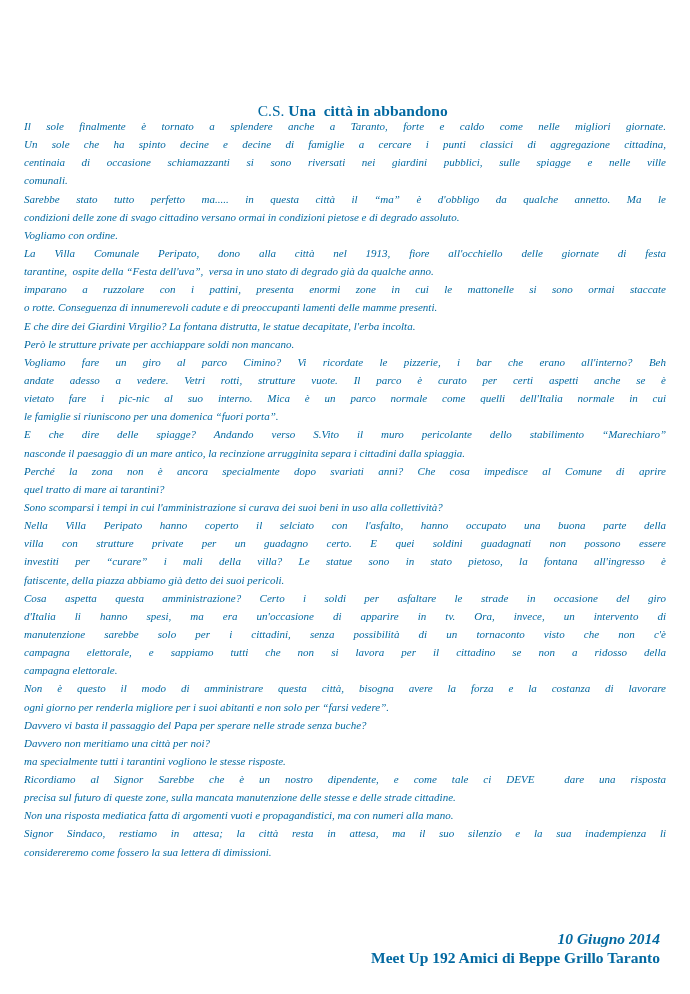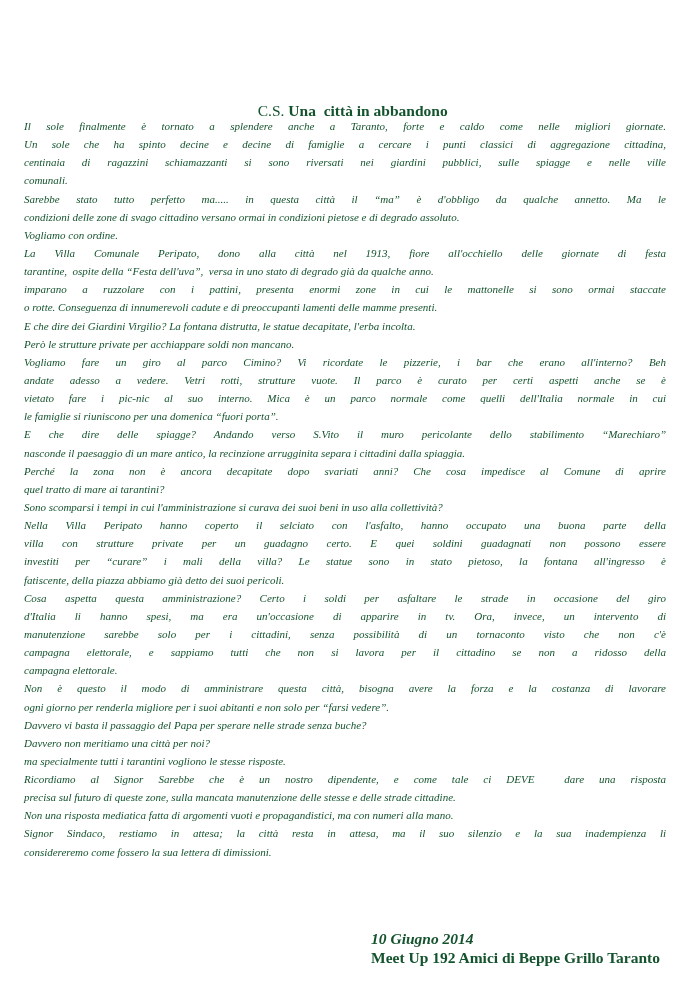--- a/index.html
+++ b/index.html
@@ -1,21 +1,21 @@
 <!DOCTYPE html>
 <html lang="it"><head>
 <meta charset="utf-8">
 <style>
   html, body { margin: 0; padding: 0; background: #ffffff; }
   .page {
     position: relative;
     width: 690px;
     height: 994px;
     background: #ffffff;
-    color: #14532d;
+    color: #0369a1;
     font-family: "Liberation Serif", "DejaVu Serif", serif;
     overflow: hidden;
     box-sizing: border-box;
   }
   .title {
     position: absolute;
     top: 82px;
     left: 0;
     width: 100%;
     text-align: center;
@@ -32,55 +32,56 @@
     font-size: 11px;
     line-height: 18.14px;
     font-style: italic;
   }
   .line { white-space: pre-wrap; }
   .line.just { text-align: justify; text-align-last: justify; }
   .signature {
     position: absolute;
     top: 929px;
     right: 30px;
+    text-align: right;
     font-weight: bold;
     font-size: 15.5px;
     line-height: 19px;
   }
   .signature .sig-date { font-style: italic; }
 </style>
 </head>
 <body>
 
 <div class="page">
   <div class="title">
     <span class="title-prefix">C.S. </span><span class="title-main">Una  città in abbandono</span>
   </div>
 
   <div class="body">
       <div class="line just">Il sole finalmente è tornato a splendere anche a Taranto, forte e caldo come nelle migliori giornate.</div>
       <div class="line just">Un sole che ha spinto decine e decine di famiglie a cercare i punti classici di aggregazione cittadina,</div>
-      <div class="line just">centinaia di ragazzini schiamazzanti si sono riversati nei giardini pubblici, sulle spiagge e nelle ville</div>
+      <div class="line just">centinaia di occasione schiamazzanti si sono riversati nei giardini pubblici, sulle spiagge e nelle ville</div>
       <div class="line">comunali.</div>
       <div class="line just">Sarebbe stato tutto perfetto ma..... in questa città il “ma” è d'obbligo da qualche annetto. Ma le</div>
       <div class="line">condizioni delle zone di svago cittadino versano ormai in condizioni pietose e di degrado assoluto.</div>
       <div class="line">Vogliamo con ordine.</div>
       <div class="line just">La Villa Comunale Peripato, dono alla città nel 1913, fiore all'occhiello delle giornate di festa</div>
       <div class="line">tarantine,  ospite della “Festa dell'uva”,  versa in uno stato di degrado già da qualche anno.</div>
       <div class="line just">imparano a ruzzolare con i pattini, presenta enormi zone in cui le mattonelle si sono ormai staccate</div>
       <div class="line">o rotte. Conseguenza di innumerevoli cadute e di preoccupanti lamenti delle mamme presenti.</div>
       <div class="line">E che dire dei Giardini Virgilio? La fontana distrutta, le statue decapitate, l'erba incolta.</div>
       <div class="line">Però le strutture private per acchiappare soldi non mancano.</div>
       <div class="line just">Vogliamo fare un giro al parco Cimino? Vi ricordate le pizzerie, i bar che erano all'interno? Beh</div>
       <div class="line just">andate adesso a vedere. Vetri rotti, strutture vuote. Il parco è curato per certi aspetti anche se è</div>
       <div class="line just">vietato fare i pic-nic al suo interno. Mica è un parco normale come quelli dell'Italia normale in cui</div>
       <div class="line">le famiglie si riuniscono per una domenica “fuori porta”.</div>
       <div class="line just">E che dire delle spiagge? Andando verso S.Vito il muro pericolante dello stabilimento “Marechiaro”</div>
       <div class="line">nasconde il paesaggio di un mare antico, la recinzione arrugginita separa i cittadini dalla spiaggia.</div>
-      <div class="line just">Perché la zona non è ancora decapitate dopo svariati anni? Che cosa impedisce al Comune di aprire</div>
+      <div class="line just">Perché la zona non è ancora specialmente dopo svariati anni? Che cosa impedisce al Comune di aprire</div>
       <div class="line">quel tratto di mare ai tarantini?</div>
       <div class="line">Sono scomparsi i tempi in cui l'amministrazione si curava dei suoi beni in uso alla collettività?</div>
       <div class="line just">Nella Villa Peripato hanno coperto il selciato con l'asfalto, hanno occupato una buona parte della</div>
       <div class="line just">villa con strutture private per un guadagno certo. E quei soldini guadagnati non possono essere</div>
       <div class="line just">investiti per “curare” i mali della villa? Le statue sono in stato pietoso, la fontana all'ingresso è</div>
       <div class="line">fatiscente, della piazza abbiamo già detto dei suoi pericoli.</div>
       <div class="line just">Cosa aspetta questa amministrazione? Certo i soldi per asfaltare le strade in occasione del giro</div>
       <div class="line just">d'Italia li hanno spesi, ma era un'occasione di apparire in tv. Ora, invece, un intervento di</div>
       <div class="line just">manutenzione sarebbe solo per i cittadini, senza possibilità di un tornaconto visto che non c'è</div>
       <div class="line just">campagna elettorale, e sappiamo tutti che non si lavora per il cittadino se non a ridosso della</div>

